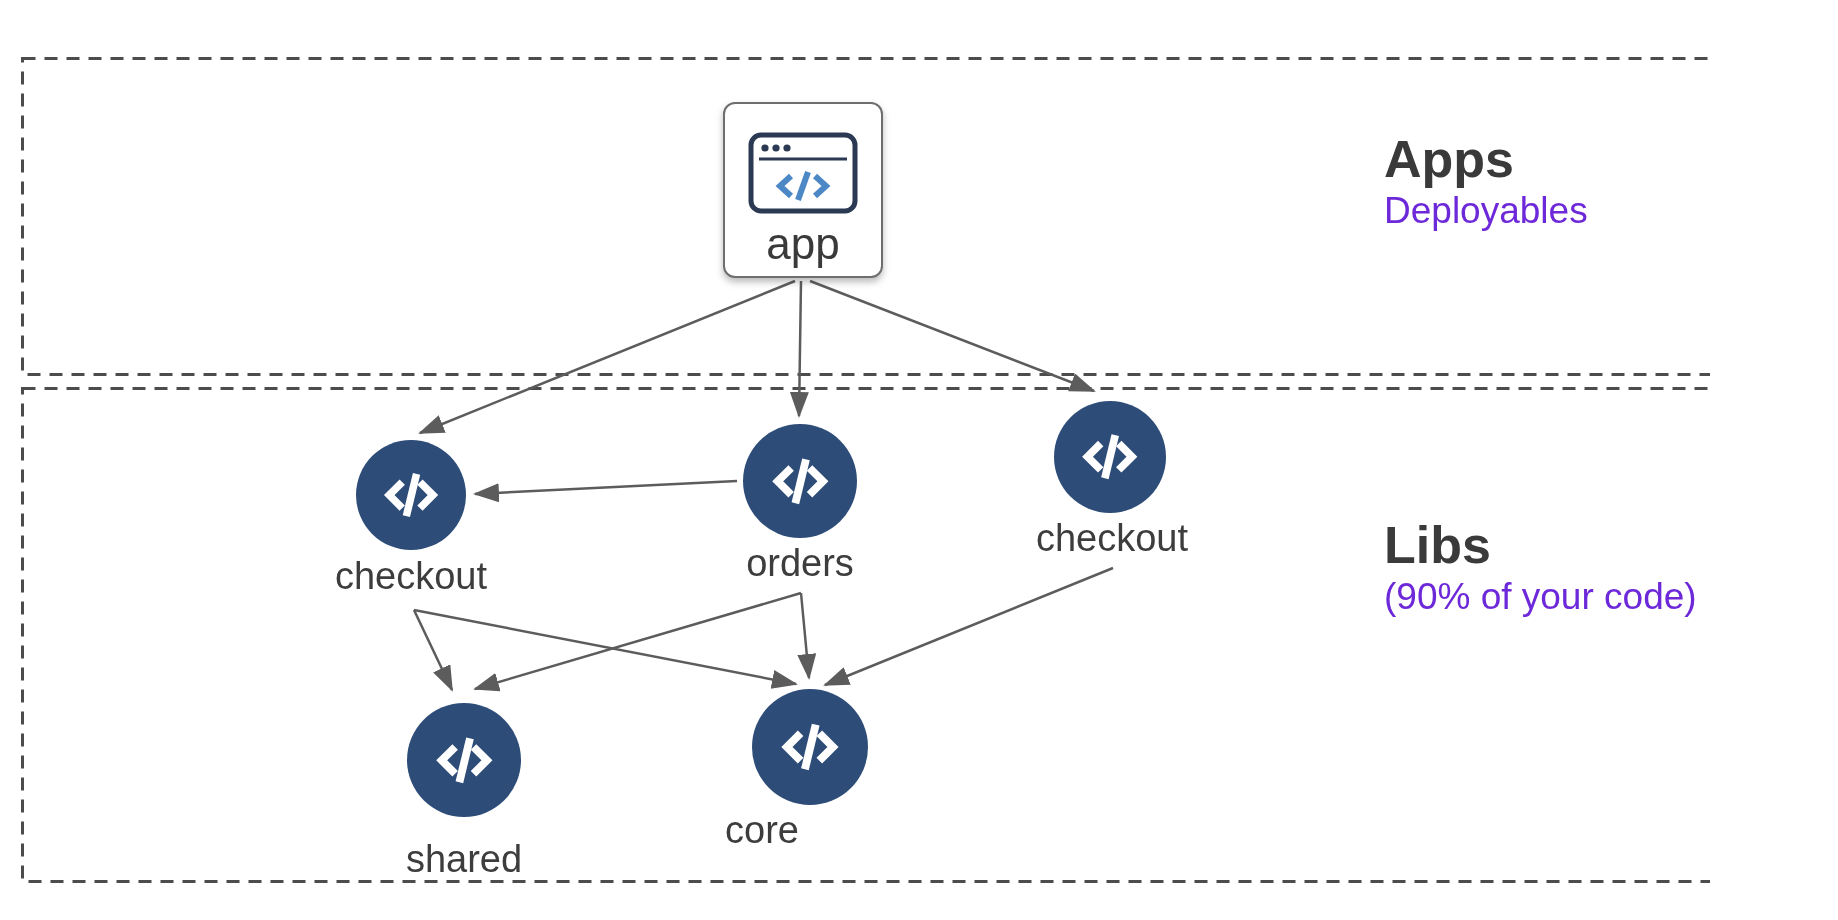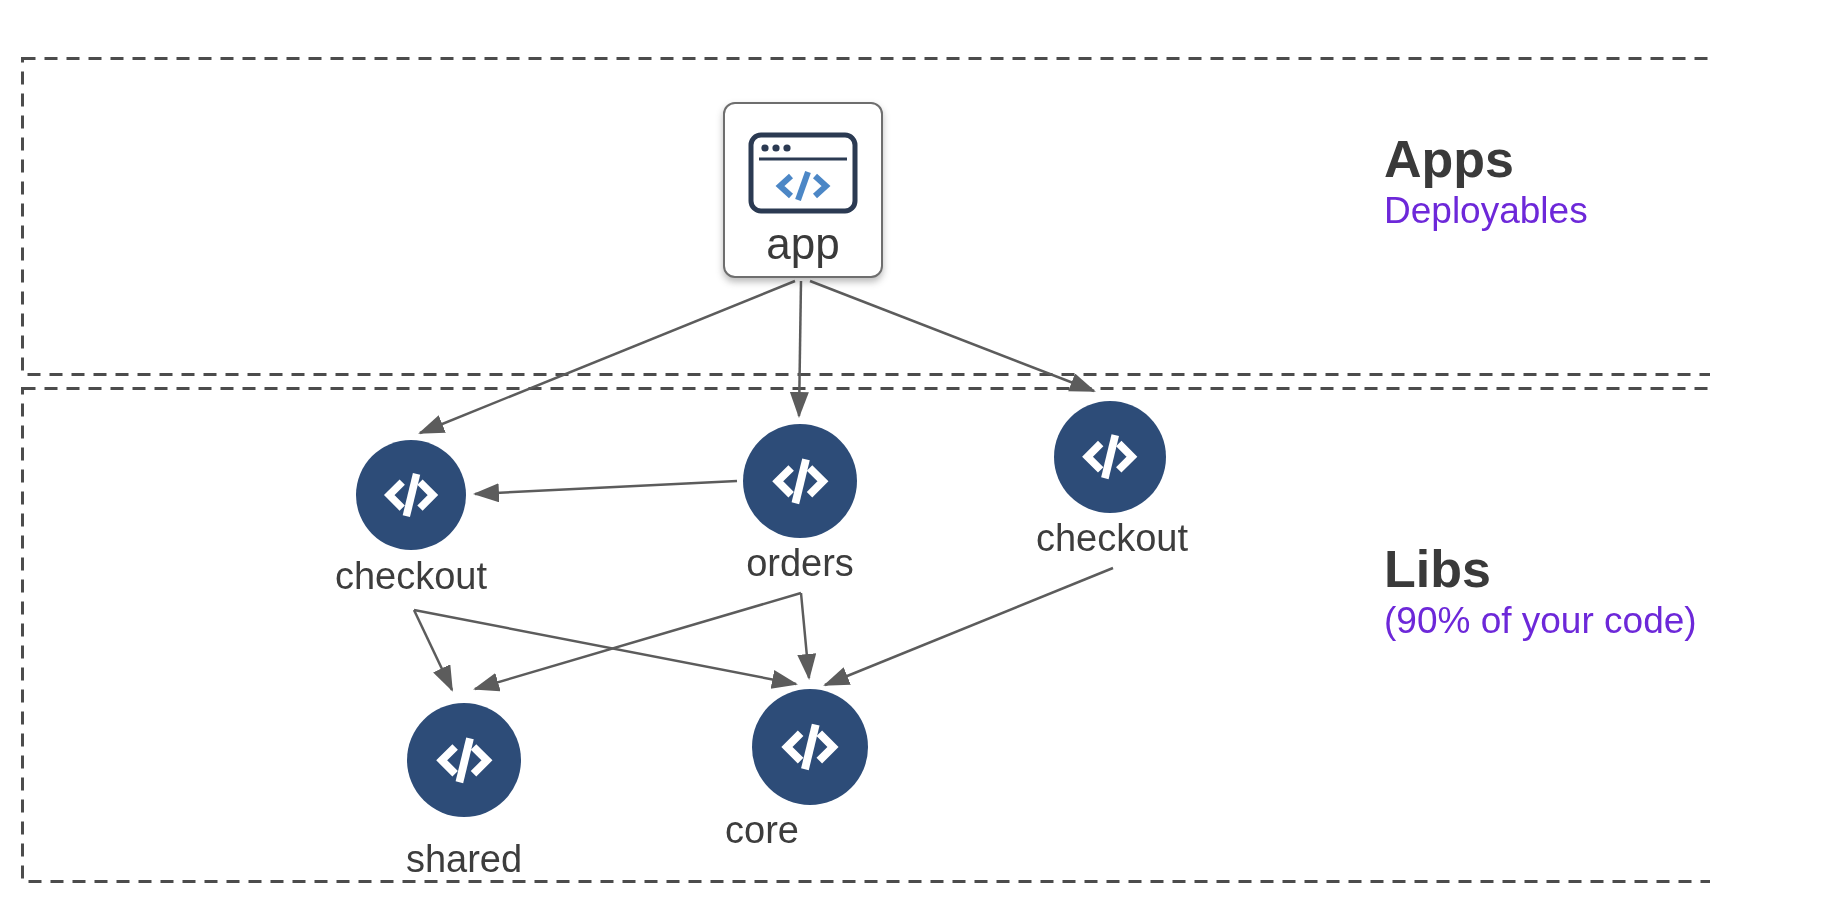--- a/index.html
+++ b/index.html
@@ -74,21 +74,21 @@
         <line x1="801" y1="593" x2="475" y2="689" stroke="#5c5c5c" stroke-width="2.5" marker-end="url(#arrowhead)"></line>
         <line x1="801" y1="593" x2="809" y2="678" stroke="#5c5c5c" stroke-width="2.5" marker-end="url(#arrowhead)"></line>
         <line x1="1113" y1="568" x2="825" y2="685" stroke="#5c5c5c" stroke-width="2.5" marker-end="url(#arrowhead)"></line>
       </g>
   </svg>
 
   <div class="section-label" style="left:1384px;top:130px;">
     <div class="title">Apps</div>
     <div class="subtitle">Deployables</div>
   </div>
-  <div class="section-label" style="left:1384px;top:516px;margin-top:24px;">
+  <div class="section-label" style="left:1384px;top:516px;">
     <div class="title">Libs</div>
     <div class="subtitle">(90% of your code)</div>
   </div>
 
   <div class="app-node">
     <svg class="browser-icon" width="110" height="82" viewBox="0 0 110 82">
       <rect x="3" y="3" width="104" height="76" rx="10" fill="#ffffff" stroke="#2b3a52" stroke-width="5"></rect>
       <circle cx="17" cy="16" r="3.6" fill="#2b3a52"></circle>
       <circle cx="28" cy="16" r="3.6" fill="#2b3a52"></circle>
       <circle cx="39" cy="16" r="3.6" fill="#2b3a52"></circle>

